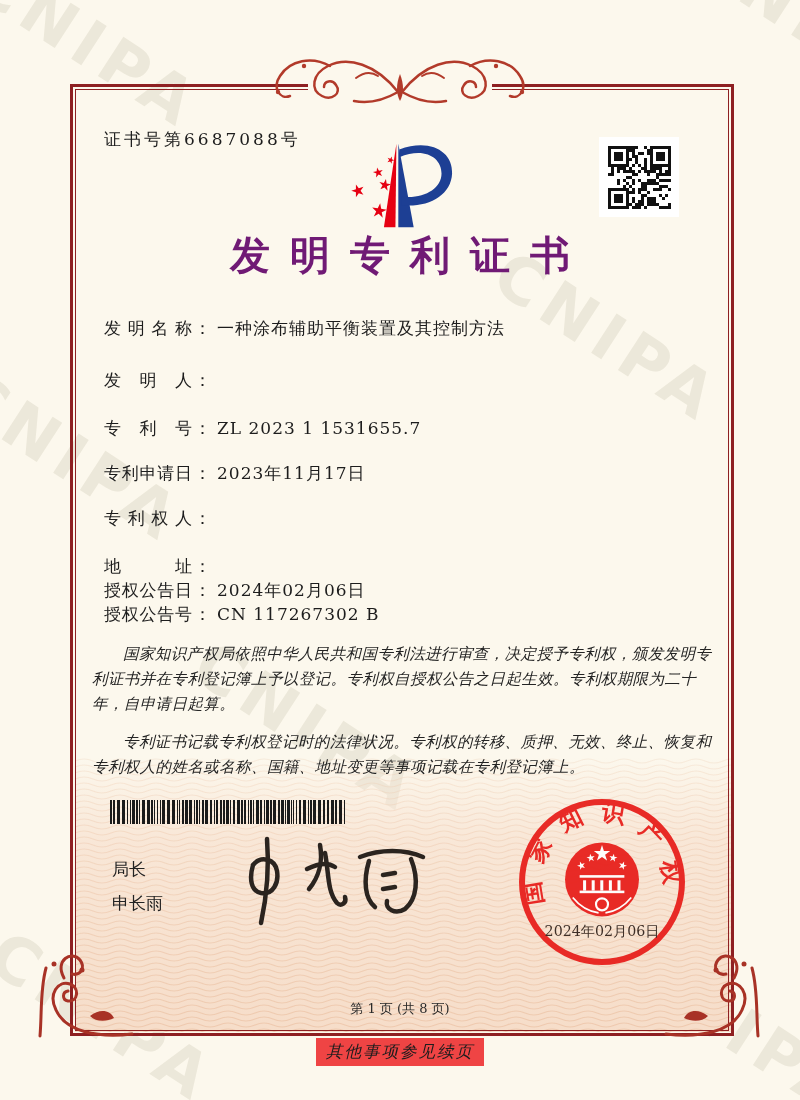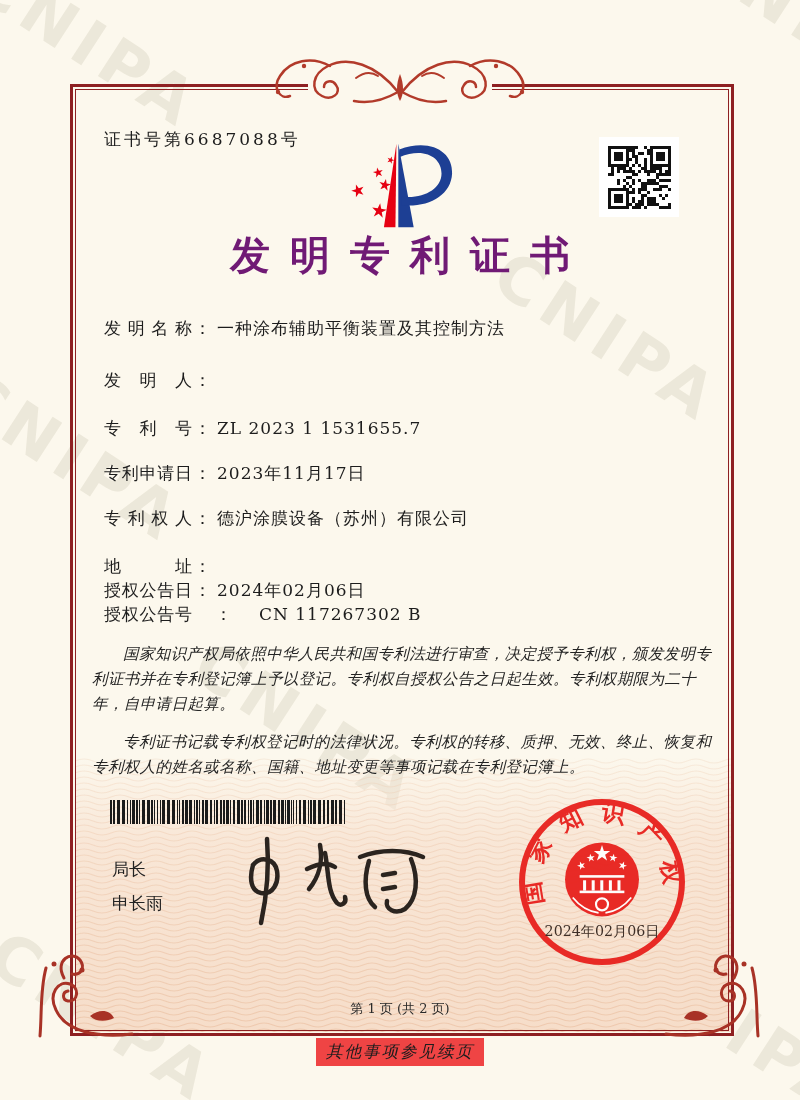--- a/index.html
+++ b/index.html
@@ -34,21 +34,21 @@
   
   .fields{position:absolute;left:104px;top:316px;width:610px;z-index:4;font-size:17px;line-height:24px;}
   .field-row{display:flex;align-items:flex-start;}
   .flabel{display:inline-block;width:88px;text-align:justify;text-align-last:justify;flex:none;}
   .fcolon{flex:none;margin:0 6px 0 2px;}
   .fvalue{letter-spacing:1px;}
   .mb1{margin-bottom:28px}.mb2{margin-bottom:24px}.mb3{margin-bottom:21px}
   .mb4{margin-bottom:21px}.mb5{margin-bottom:24px}.mb6{margin-bottom:0px}
   .grant-row{display:flex;flex-direction:column;}
   .grant-a{display:flex;width:296px;flex:none;}
-  .grant-b{display:flex;gap:21px;}
+  .grant-b{display:flex;}
 
   
   .paras{position:absolute;left:92px;top:642px;width:622px;z-index:4;
          font-size:15.5px;line-height:25px;font-style:italic;color:#242424;letter-spacing:0.4px;}
   .paras p{margin:0 0 13px 0;text-indent:2em;}
 
   .barcode{position:absolute;left:110px;top:800px;width:240px;height:24px;z-index:4;}
 
   .sig-title{position:absolute;left:112px;top:858px;font-size:17px;z-index:5;
              font-family:"DejaVu Sans","Liberation Sans",sans-serif;color:#222;}
@@ -441,21 +441,20 @@
       <span class="fvalue">ZL 2023 1 1531655.7</span>
     </div>
     <div class="field-row mb4">
       <span class="flabel">专利申请日</span>
         <span class="fcolon">：</span>
       <span class="fvalue">2023年11月17日</span>
     </div>
     <div class="field-row mb5">
       <span class="flabel">专利权人</span>
         <span class="fcolon">：</span>
-      <span class="fvalue">德沪涂膜设备（苏州）有限公司</span>
     </div>
     <div class="field-row mb6">
       <span class="flabel">地址</span>
         <span class="fcolon">：</span>
     </div>
     <div class="grant-row">
       <span class="grant-a">
         <span class="flabel">授权公告日</span>
           <span class="fcolon">：</span>
         <span class="fvalue">2024年02月06日</span>
@@ -583,18 +582,18 @@
       <rect x="108" y="98" width="3.5" height="12" fill="#fff"></rect>
       <rect x="118" y="98" width="3.5" height="12" fill="#fff"></rect>
       <rect x="74" y="110" width="52" height="3" fill="#fff"></rect>
       <circle cx="100" cy="126" r="7" fill="none" stroke="#fff" stroke-width="2.5"></circle>
       <path d="M66,118 C74,128 84,134 96,136" fill="none" stroke="#fff" stroke-width="2"></path>
       <path d="M134,118 C126,128 116,134 104,136" fill="none" stroke="#fff" stroke-width="2"></path>
     </g>
     <text x="100" y="163" text-anchor="middle" font-size="16.5" fill="#35261f" font-family="'DejaVu Serif',serif">2024年02月06日</text>
   </svg>
 
-  <div class="page-num">第 1 页 (共 2 页)</div>
+  <div class="page-num">第 1 页 (共 8 页)</div>
   <div class="continuation">
     <span>其他事项参见续页</span>
   </div>
 
 </div>
 
 </body></html>

